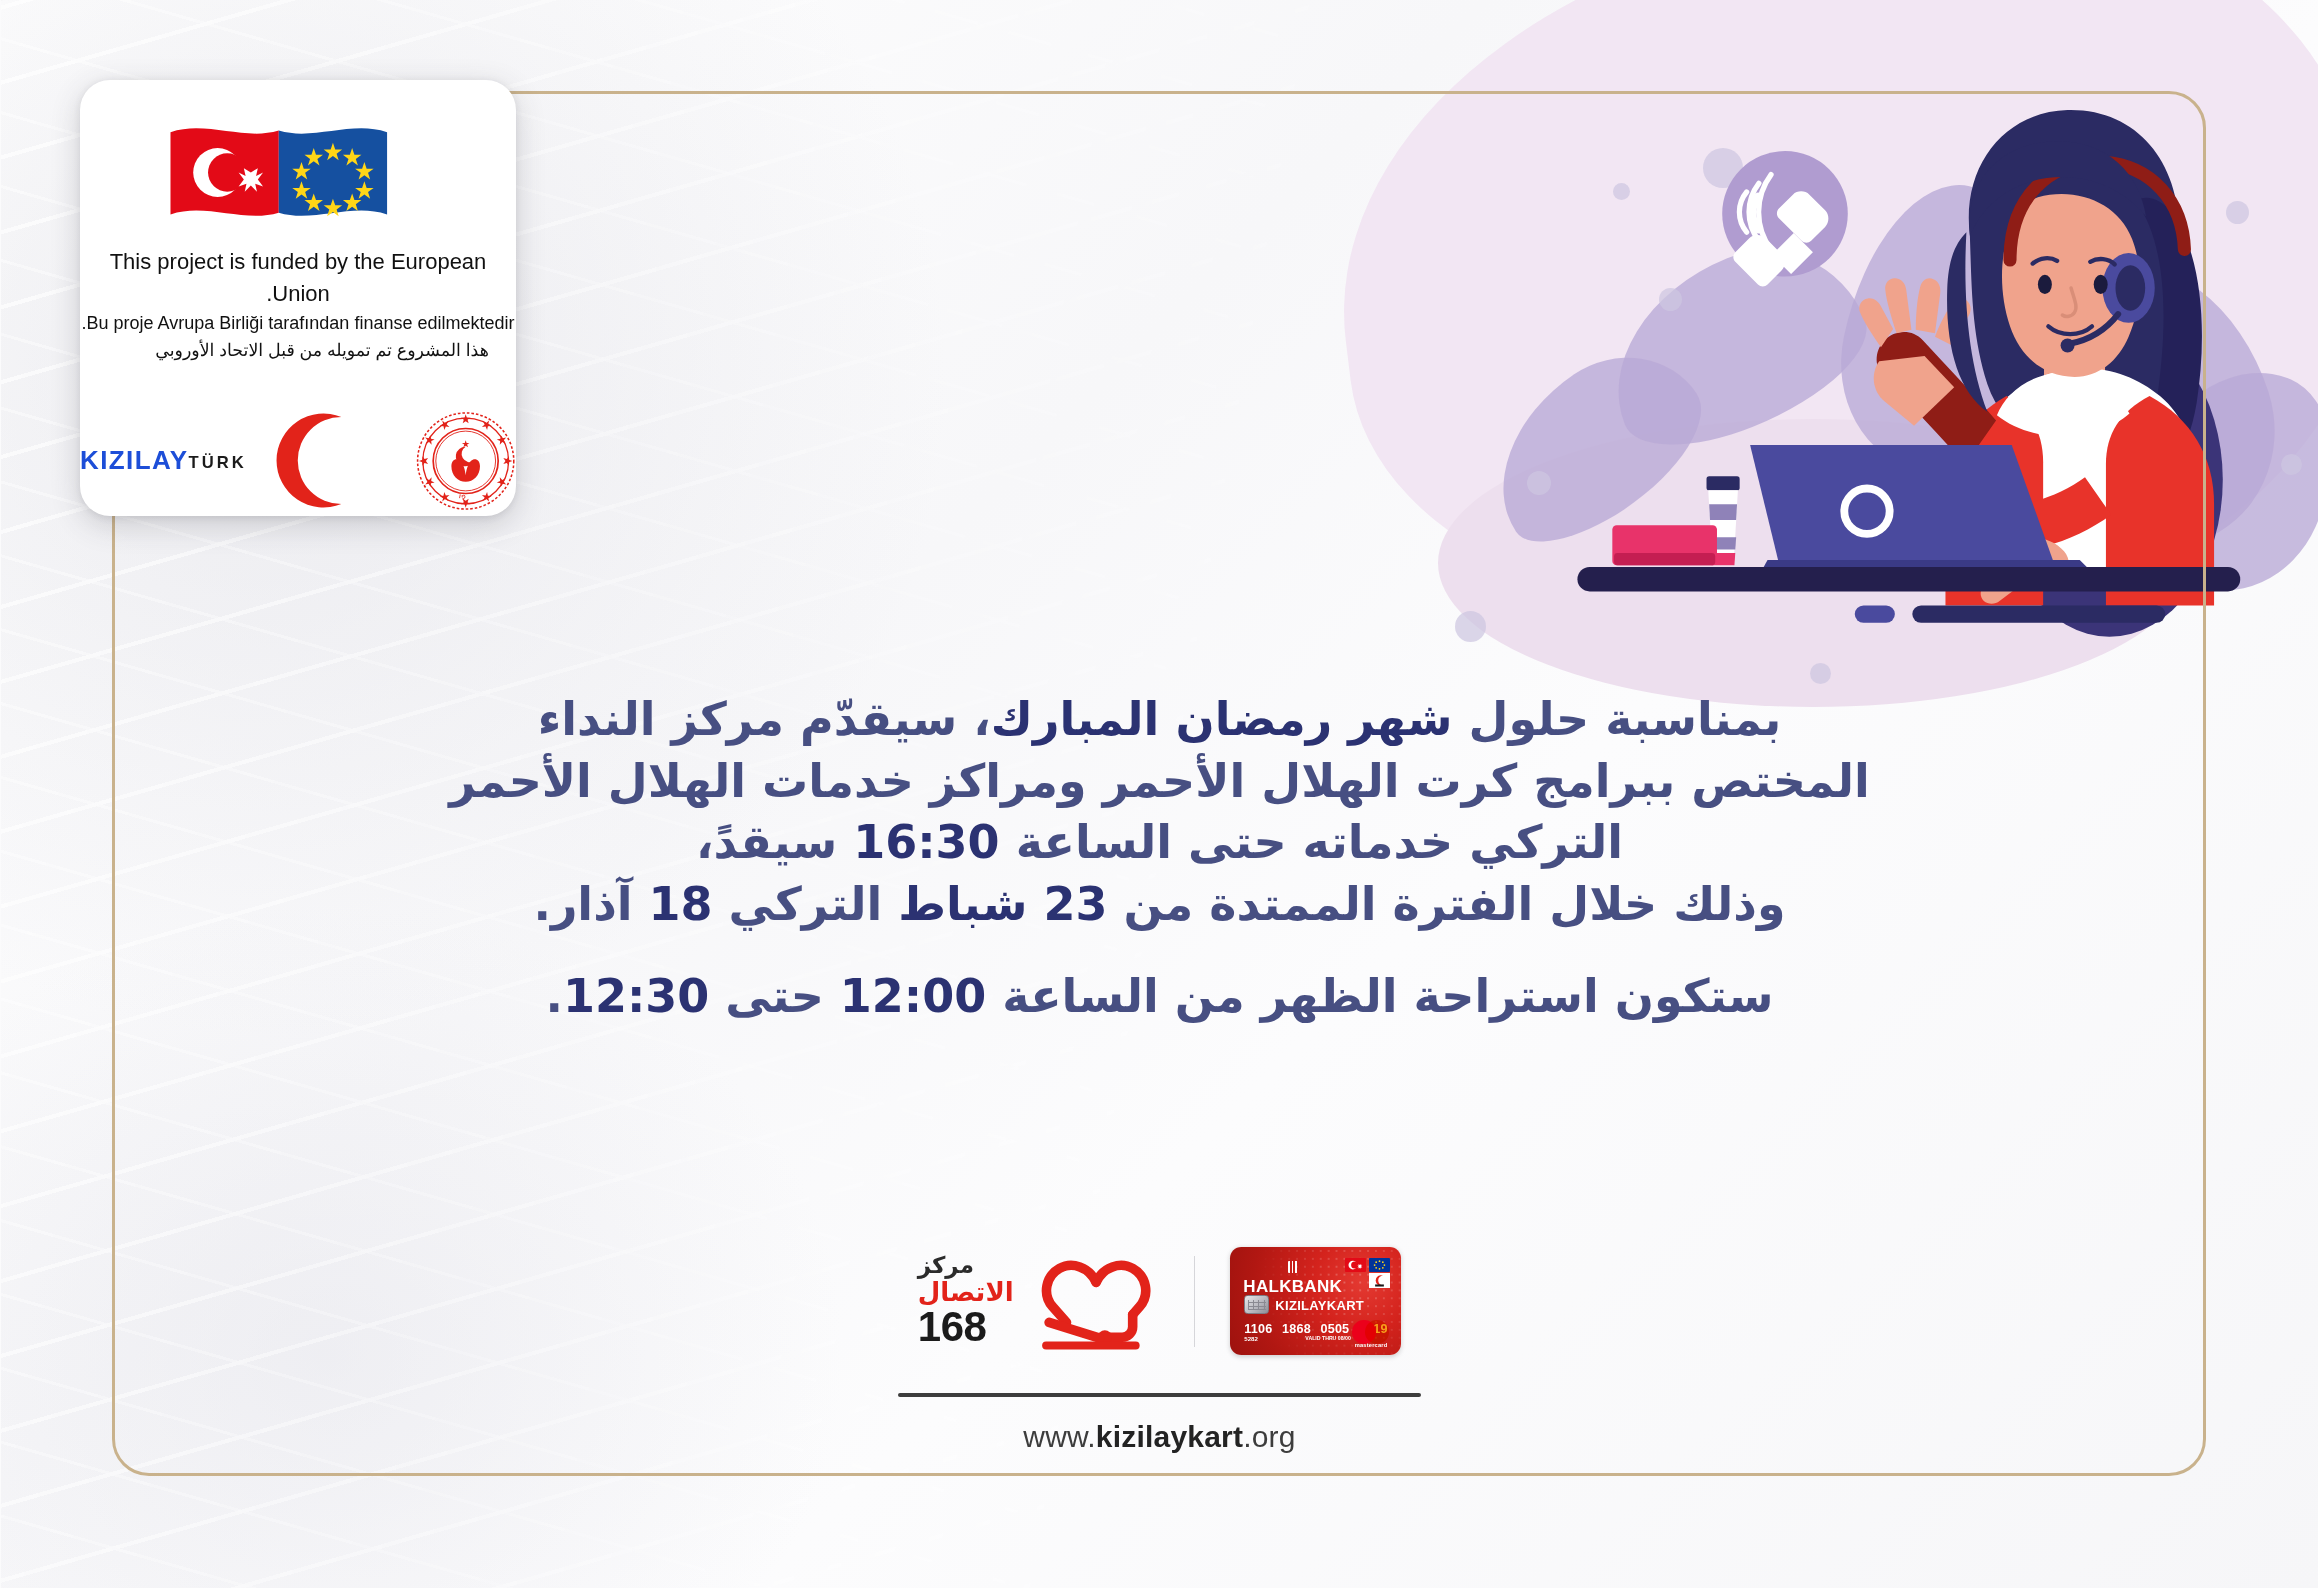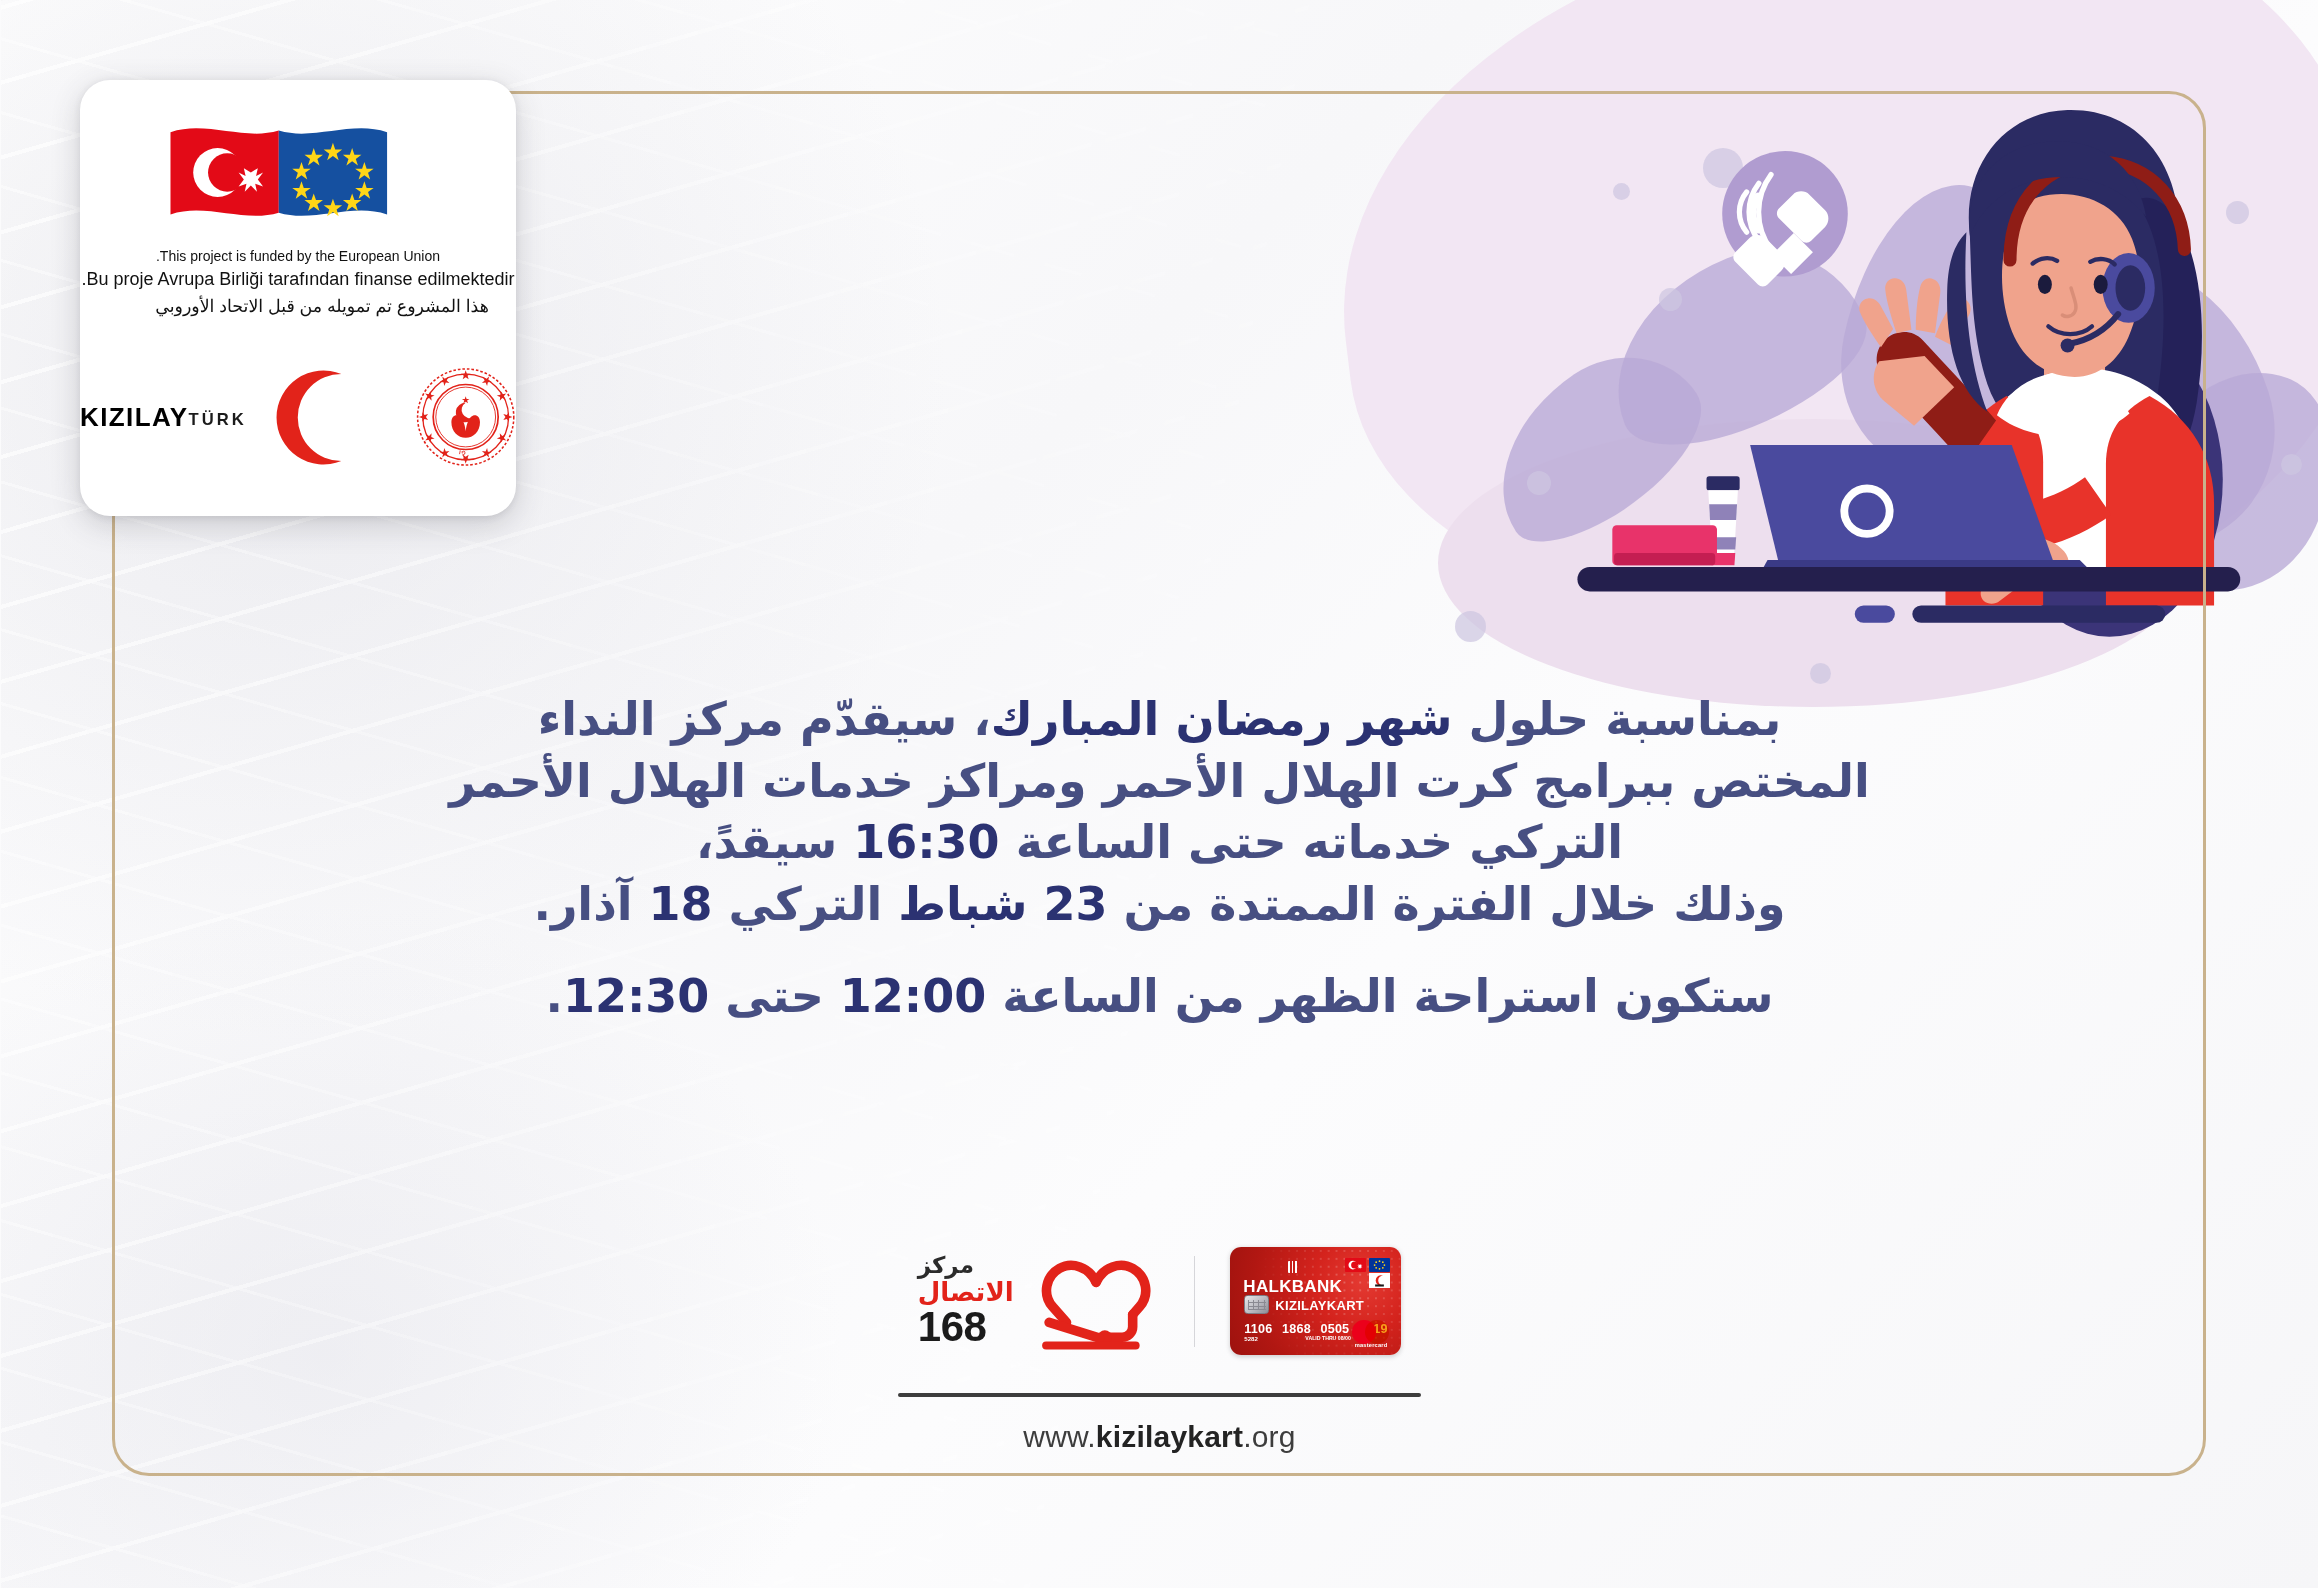--- a/index.html
+++ b/index.html
@@ -60,27 +60,27 @@
   .char-svg{position:absolute;right:8.7px;top:26px;width:750px;height:646px;}
 
   
   .logo-card{position:absolute;left:80px;top:80px;width:436px;height:436px;
     background:#ffffff;border-radius:30px;
     box-shadow:0 8.7px 30px rgba(60,60,70,.20), 0 1.7px 7px rgba(60,60,70,.10);
     display:flex;flex-direction:column;align-items:center;padding-top:40px;box-sizing:border-box;}
   .flags{display:flex;align-items:flex-start;justify-content:center;}
   .eu-text{margin-top:14px;text-align:center;line-height:1.45;color:#111;
     font-family:"Liberation Sans",sans-serif;}
-  .eu-text .l1{font-size:14px;}
+  .eu-text .l1{font-size:22px;}
   .eu-text .l2{font-size:18px;}
   .eu-text .l3{font-size:17.4px;direction:rtl;margin-top:1.7px;padding-left:48px;}
   .org-row{margin-top:30px;display:flex;align-items:center;justify-content:center;gap:56px;width:100%;}
   .kizilay-block{display:flex;flex-direction:row;align-items:center;}
   .kizilay-word-1{font-size:16.6px;font-weight:700;letter-spacing:3px;color:#1b1b1b;margin-top:5.2px;}
-  .kizilay-word-2{font-size:26px;font-weight:800;letter-spacing:1.4px;color:#000000;line-height:1.05;}
+  .kizilay-word-2{font-size:26px;font-weight:800;letter-spacing:1.4px;color:#1d4ed8;line-height:1.05;}
 
   
   .headline{position:absolute;left:262px;right:262px;top:689px;text-align:center;
     direction:rtl;color:#474f82;
     font-family:"DejaVu Sans","Liberation Sans",sans-serif;}
   .hl-line{font-size:46px;line-height:1.34;font-weight:700;letter-spacing:0;}
   .hl-line b{color:#2b3272;font-weight:900;}
   .hl-para2{margin-top:30px;font-size:46px;line-height:1.34;font-weight:700;}
   .hl-para2 b{color:#2b3272;font-weight:900;}
 

